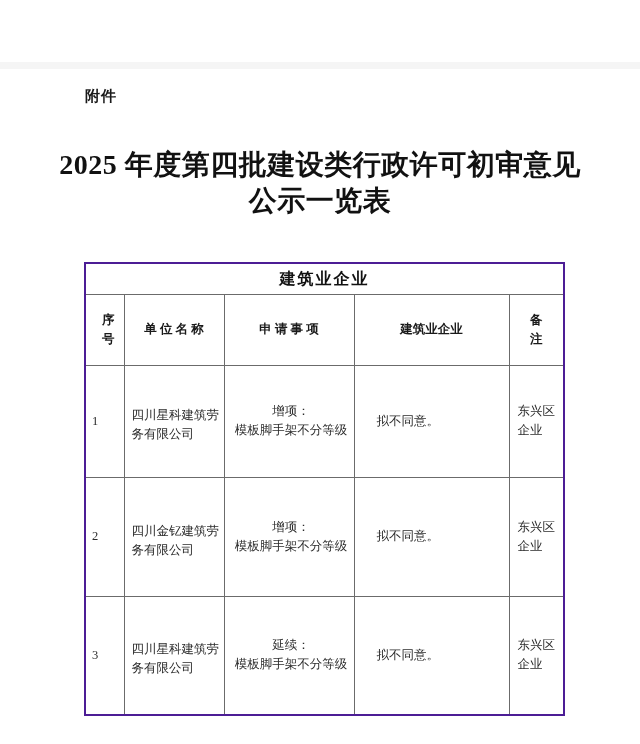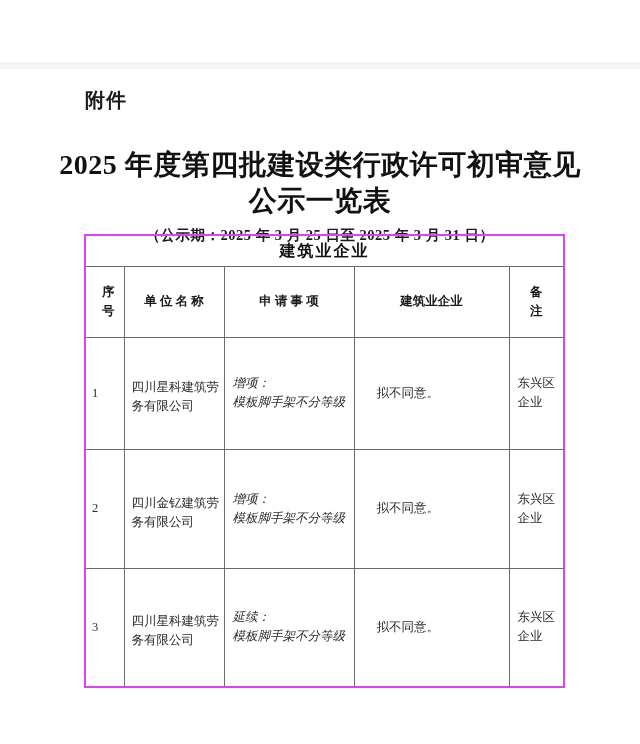--- a/index.html
+++ b/index.html
@@ -23,21 +23,21 @@
     left: 0;
     width: 100%;
     height: 7px;
     background: #f5f5f5;
   }
   .attachment {
     position: absolute;
     top: 87px;
     left: 85px;
     font-family: Liberation Mono, monospace;
-    font-size: 20px;
+    font-size: 15px;
     font-weight: bold;
     letter-spacing: 1px;
     color: #1a1a1a;
   }
   .title {
     position: absolute;
     top: 147px;
     left: 0;
     width: 100%;
     text-align: center;
@@ -53,26 +53,26 @@
     left: 0;
     width: 100%;
     text-align: center;
     font-size: 14.5px;
     font-weight: bold;
     letter-spacing: 0.5px;
     color: #1a1a1a;
   }
   table.approval-table {
     position: absolute;
-    top: 234px;
+    top: 262px;
     left: 84px;
     width: 479px;
     border-collapse: collapse;
     table-layout: fixed;
-    border: 2px solid #d946ef;
+    border: 2px solid #4c1d95;
   }
   .approval-table td, .approval-table th {
     border: 1px solid #6b6b6b;
     vertical-align: middle;
     font-size: 12.5px;
     line-height: 19px;
     color: #2b2b2b;
     overflow: hidden;
     word-break: break-all;
   }
@@ -89,39 +89,38 @@
     text-align: center;
     font-weight: bold;
     color: #1a1a1a;
     padding: 16px;
   }
   tr.data-row-1 { height: 112px; }
   tr.data-row-2 { height: 119px; }
   tr.data-row-3 { height: 119px; }
   td.c-seq  { padding: 0 0 0 6px; text-align: left; }
   td.c-company { padding: 8px 3px 0 7px; text-align: left; }
-  td.c-request { padding: 0 4px 0 8px; text-align: left; font-style: italic; }
+  td.c-request { padding: 0 4px 0 8px; text-align: center; }
   td.c-opinion { padding: 0 4px 0 22px; text-align: left; }
   td.c-note { padding: 0 4px 0 8px; text-align: left; }
 </style>
 </head>
 <body>
 
 <div class="page">
 
   <div class="top-band"></div>
 
   <div class="attachment">附件</div>
 
   <div class="title">
     <div>2025 年度第四批建设类行政许可初审意见</div>
     <div>公示一览表</div>
   </div>
 
-  <div class="subtitle">（公示期：2025 年 3 月 25 日至 2025 年 3 月 31 日）</div>
 
   <table class="approval-table">
     <colgroup>
       <col style="width:39px">
       <col style="width:100px">
       <col style="width:130px">
       <col style="width:155px">
       <col style="width:55px">
     </colgroup>
 

